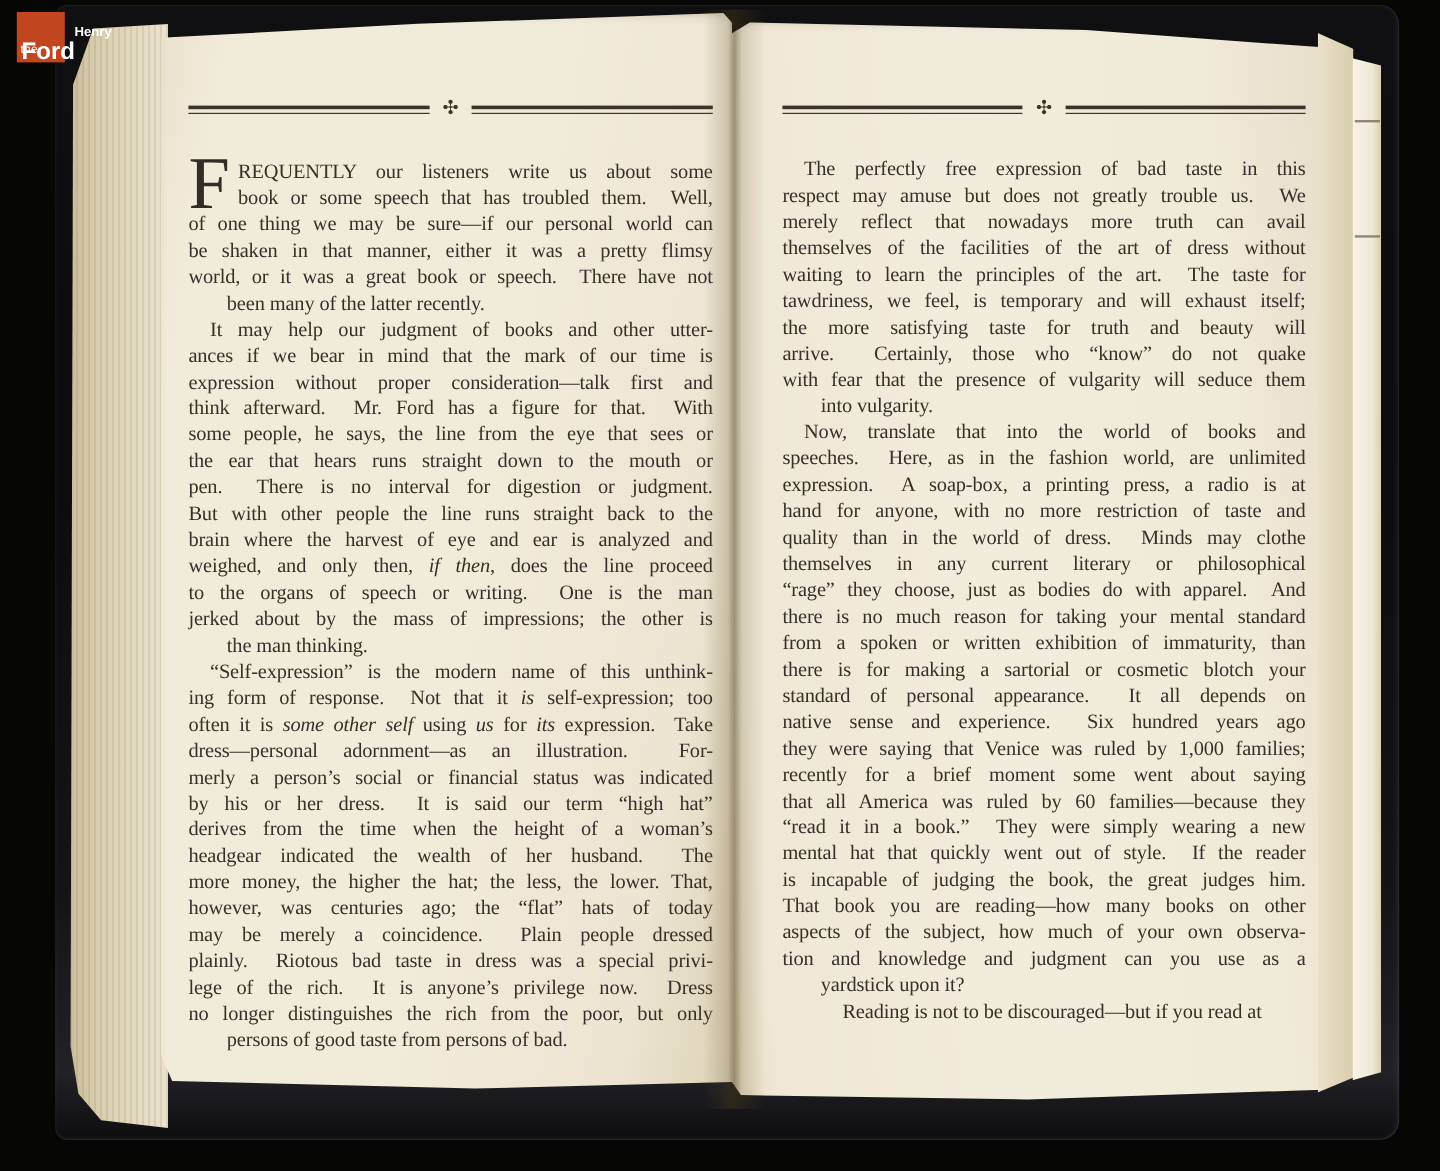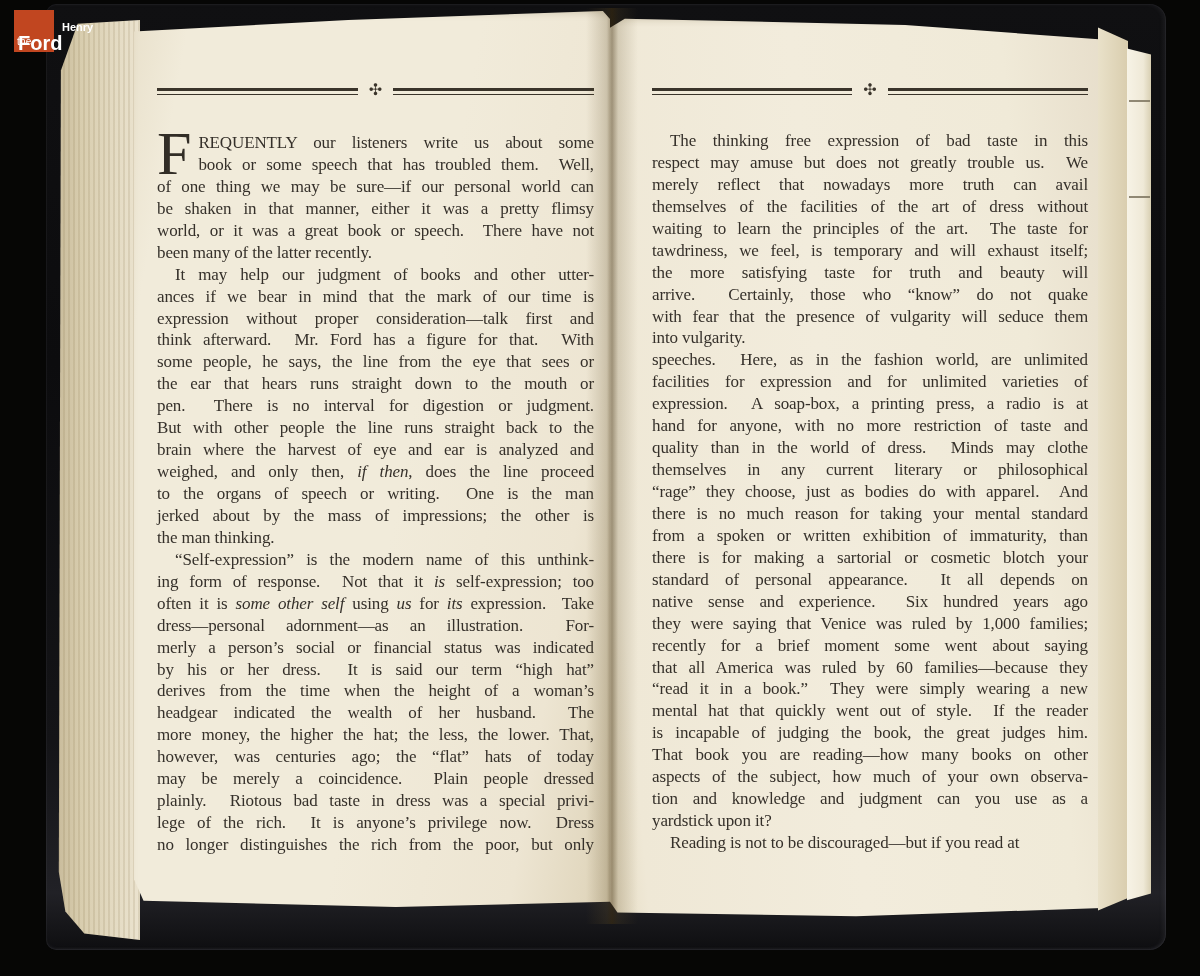--- a/index.html
+++ b/index.html
@@ -84,21 +84,21 @@
   
   .page-text{position:absolute;font-size:17px;line-height:21.95px;letter-spacing:-0.12px;}
   .left-page .page-text{left:23px;top:122px;width:437px;}
   .right-page .page-text{left:42px;top:114px;width:436px;}
   .para{margin:0;}
   .line{
     text-align:justify;text-align-last:justify;
     height:21.95px;white-space:nowrap;overflow:visible;
   }
   .line{white-space:normal;}
-  .line.lastline{text-align-last:left;}
+  .line.lastline{text-align-last:left;margin-left:32px;}
   .line.indent{text-indent:18px;}
   .line i{}
   .dropcap{
     float:left;font-size:62px;line-height:47px;height:45px;
     margin-top:-2px;padding-right:7px;color:#322d26;
   }
 </style>
 </head>
 <body>
 
@@ -147,46 +147,47 @@
           <div class="line">merly a person’s social or financial status was indicated</div>
           <div class="line">by his or her dress.&nbsp; It is said our term “high hat”</div>
           <div class="line">derives from the time when the height of a woman’s</div>
           <div class="line">headgear indicated the wealth of her husband.&nbsp; The</div>
           <div class="line">more money, the higher the hat; the less, the lower. That,</div>
           <div class="line">however, was centuries ago; the “flat” hats of today</div>
           <div class="line">may be merely a coincidence.&nbsp; Plain people dressed</div>
           <div class="line">plainly.&nbsp; Riotous bad taste in dress was a special privi-</div>
           <div class="line">lege of the rich.&nbsp; It is anyone’s privilege now.&nbsp; Dress</div>
           <div class="line">no longer distinguishes the rich from the poor, but only</div>
+          <div class="line lastline">persons of good taste from persons of bad.</div>
         </div>
       </div>
   </div>
 
   <div class="page right-page">
     <div class="rule">
       <div class="seg"></div>
       <span class="orn">✣</span>
       <div class="seg"></div>
     </div>
     <div class="page-text">
         <div class="para">
-          <div class="line indent">The thinking free expression of bad taste in this</div>
+          <div class="line indent">The perfectly free expression of bad taste in this</div>
           <div class="line">respect may amuse but does not greatly trouble us.&nbsp; We</div>
           <div class="line">merely reflect that nowadays more truth can avail</div>
           <div class="line">themselves of the facilities of the art of dress without</div>
           <div class="line">waiting to learn the principles of the art.&nbsp; The taste for</div>
           <div class="line">tawdriness, we feel, is temporary and will exhaust itself;</div>
           <div class="line">the more satisfying taste for truth and beauty will</div>
           <div class="line">arrive.&nbsp; Certainly, those who “know” do not quake</div>
           <div class="line">with fear that the presence of vulgarity will seduce them</div>
           <div class="line lastline">into vulgarity.</div>
         </div>
         <div class="para">
+          <div class="line indent">Now, translate that into the world of books and</div>
           <div class="line">speeches.&nbsp; Here, as in the fashion world, are unlimited</div>
-          <div class="line">facilities for expression and for unlimited varieties of</div>
           <div class="line">expression.&nbsp; A soap-box, a printing press, a radio is at</div>
           <div class="line">hand for anyone, with no more restriction of taste and</div>
           <div class="line">quality than in the world of dress.&nbsp; Minds may clothe</div>
           <div class="line">themselves in any current literary or philosophical</div>
           <div class="line">“rage” they choose, just as bodies do with apparel.&nbsp; And</div>
           <div class="line">there is no much reason for taking your mental standard</div>
           <div class="line">from a spoken or written exhibition of immaturity, than</div>
           <div class="line">there is for making a sartorial or cosmetic blotch your</div>
           <div class="line">standard of personal appearance.&nbsp; It all depends on</div>
           <div class="line">native sense and experience.&nbsp; Six hundred years ago</div>

